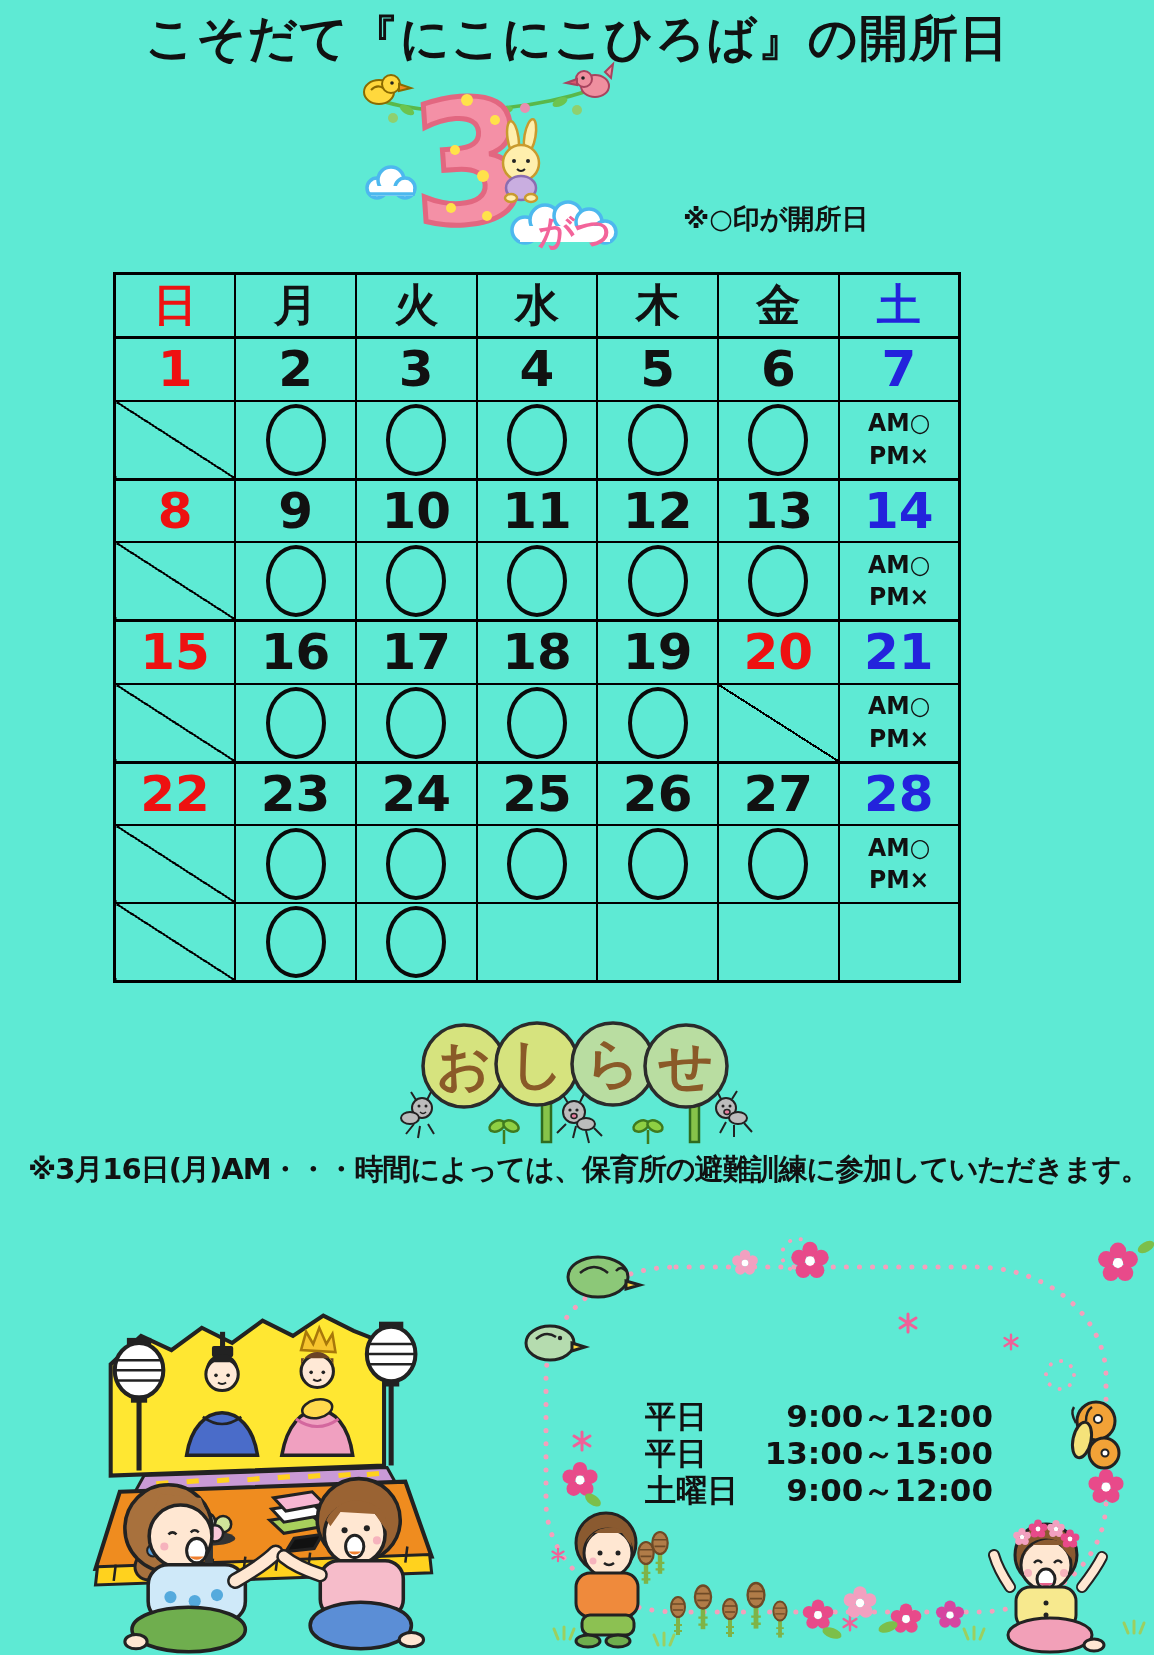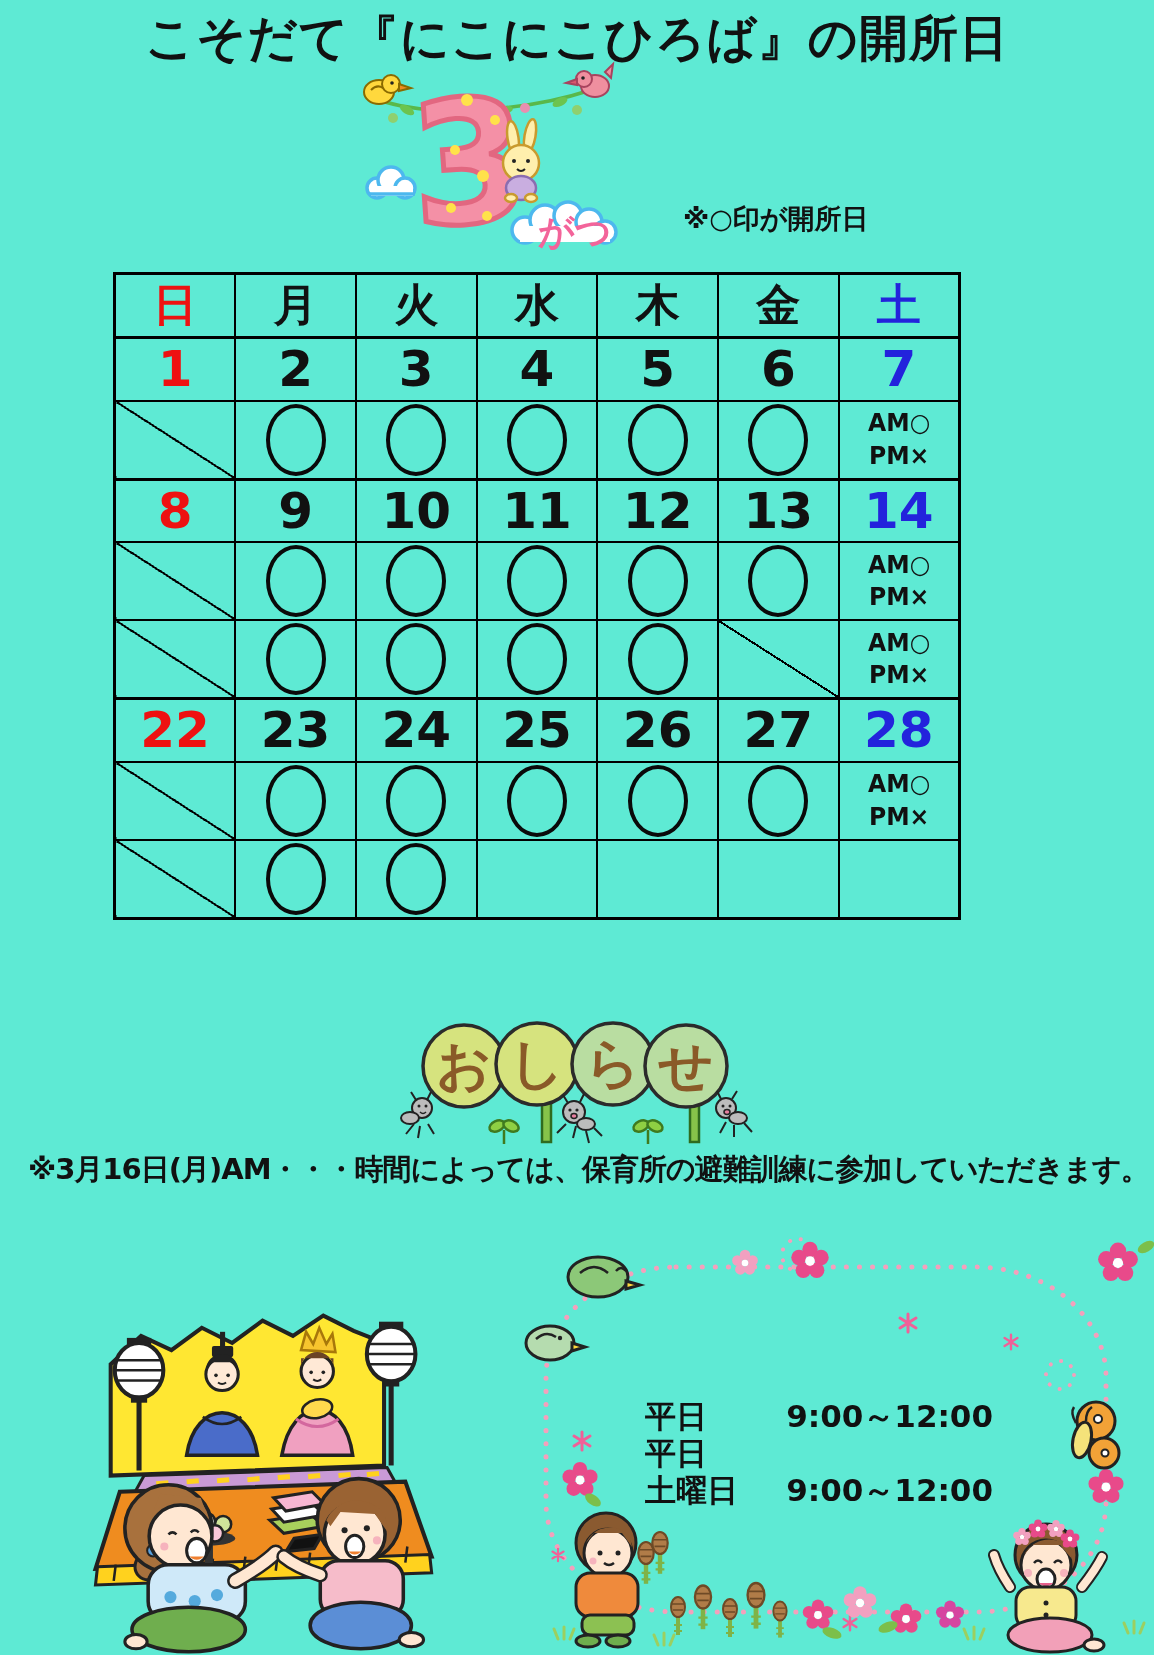--- a/index.html
+++ b/index.html
@@ -185,20 +185,29 @@
             <span class="open-circle"></span>
           </td>
           <td>
             <span class="open-circle"></span>
           </td>
           <td class="ampm">
             <div>AM○</div>
             <div>PM×</div>
           </td>
         </tr>
+        <tr class="date-row">
+          <td style="color: rgb(238, 17, 17);">15</td>
+          <td style="color: rgb(17, 17, 17);">16</td>
+          <td style="color: rgb(17, 17, 17);">17</td>
+          <td style="color: rgb(17, 17, 17);">18</td>
+          <td style="color: rgb(17, 17, 17);">19</td>
+          <td style="color: rgb(238, 17, 17);">20</td>
+          <td style="color: rgb(35, 35, 220);">21</td>
+        </tr>
         <tr class="mark-row">
           <td class="mark-slash"></td>
           <td>
             <span class="open-circle"></span>
           </td>
           <td>
             <span class="open-circle"></span>
           </td>
           <td>
             <span class="open-circle"></span>
@@ -534,20 +543,21 @@
     </g>
   </svg>
 
   <div class="hours-rows">
     <div class="hours-row">
       <span>平日</span>
       <span>9:00～12:00</span>
     </div>
     <div class="hours-row">
       <span>平日</span>
+      <span>13:00～15:00</span>
     </div>
     <div class="hours-row">
       <span>土曜日</span>
       <span>9:00～12:00</span>
     </div>
   </div>
 
 </div>
 
 </body></html>

